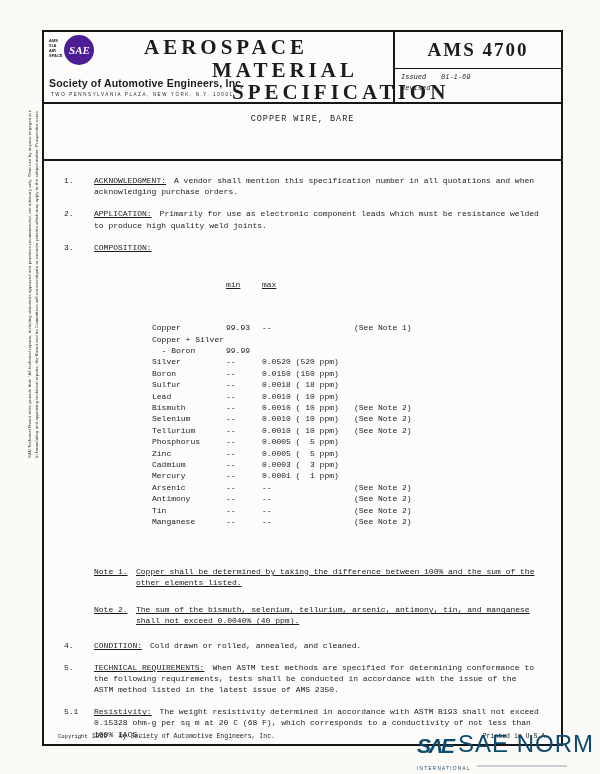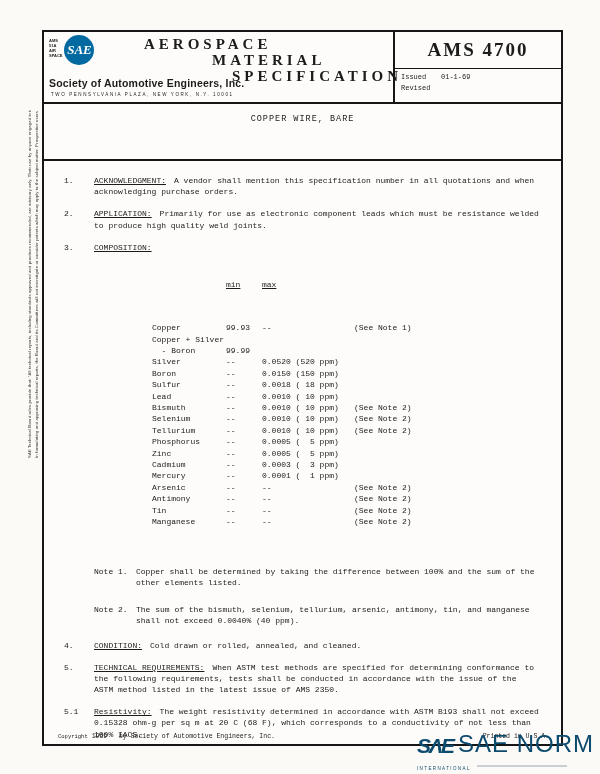--- a/index.html
+++ b/index.html
@@ -35,49 +35,49 @@
     box-sizing:border-box;
     background:#fdfcfa;
   }
 
   
   .header { position:relative; height:70px; border-bottom:2px solid #161616; }
   .logo-box { position:absolute; left:5px; top:3px; display:flex; align-items:flex-start; gap:2px; }
   .logo-smalls { display:flex; flex-direction:column; font-size:4px; line-height:1.25; font-weight:bold; font-family:"Liberation Sans", sans-serif; padding-top:3px; }
   .logo-circle {
     width:30px; height:30px; border-radius:50%;
-    background:#0369a1; color:#fff;
+    background:#4c1d95; color:#fff;
     display:flex; align-items:center; justify-content:center;
-    font-family:"Liberation Serif", serif; font-style:italic; font-weight:bold; font-size:13px;
+    font-family:"Liberation Serif", serif; font-style:italic; font-weight:bold; font-size:11px;
   }
   .org-line { position:absolute; left:5px; bottom:13px; font-family:"Liberation Sans", sans-serif; font-weight:bold; font-size:10.5px; letter-spacing:0.2px; }
   .address-line { position:absolute; left:7px; bottom:5px; font-size:4.5px; letter-spacing:1.6px; font-family:"Liberation Sans", sans-serif; }
   .header-title {
     position:absolute; left:92px; top:4px; width:275px;
     font-family:"Liberation Serif", serif; font-weight:bold;
-    font-size:15px; letter-spacing:4px; line-height:1.08;
+    font-size:21px; letter-spacing:4px; line-height:1.08;
   }
   .ht-l1 { margin-left:8px; }
   .ht-l2 { margin-left:76px; }
   .ht-l3 { margin-left:96px; }
   .number-cell {
     position:absolute; right:0; top:0; width:168px; height:100%;
     border-left:2px solid #161616; box-sizing:border-box;
   }
   .ams-number {
     text-align:center; padding-top:7px;
     font-family:"Liberation Serif", serif; font-weight:bold;
     font-size:19px; letter-spacing:2px;
   }
   .issue-box {
     position:absolute; left:0; right:0; top:36px; bottom:0;
     border-top:1.5px solid #161616;
     padding:3px 6px; font-size:7px; line-height:1.6;
   }
-  .issue-row { display:flex; }
+  .issue-row { display:flex;font-style:italic; }
   .issue-label { width:40px; }
 
   
   .title-band {
     height:57px; border-bottom:2px solid #161616;
     box-sizing:border-box; text-align:center;
     padding-top:10px; font-size:8.5px; letter-spacing:1px;
   }
   .title-band .t1 { margin-bottom:4px; }
 
@@ -90,21 +90,21 @@
 
   .comp-table { margin:2px 0 12px 88px; white-space:pre; }
   .comp-row { display:flex; line-height:11.4px; }
   .c-el { width:74px; }
   .c-min { width:36px; }
   .c-max { width:92px; }
   .c-note { flex:1; }
   .comp-head { margin-bottom:9px; }
   .comp-head .c-min .lbl, .comp-head .c-max .lbl { text-decoration:underline; }
 
-  .note-row { display:flex; margin:16px 0 11px 30px; }
+  .note-row { display:flex; margin:16px 0 11px 30px;text-decoration:underline; }
   .note-label { width:42px; flex:none; }
   .note-text { flex:1; padding-right:10px; }
   .notes-block { margin-top:2px; margin-bottom:13px; }
 
   
   .frame-footer {
     position:absolute; left:14px; right:12px; bottom:4px;
     display:flex; justify-content:space-between;
     font-size:6.5px;
   }

